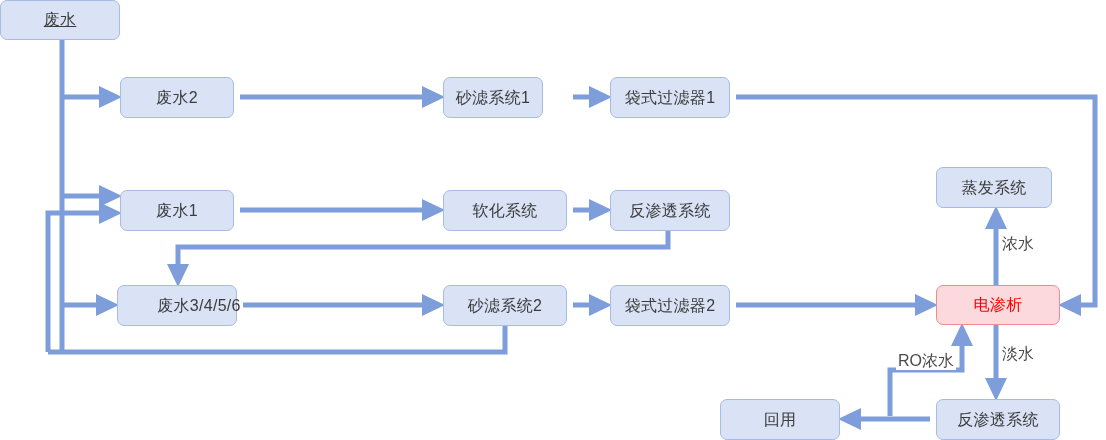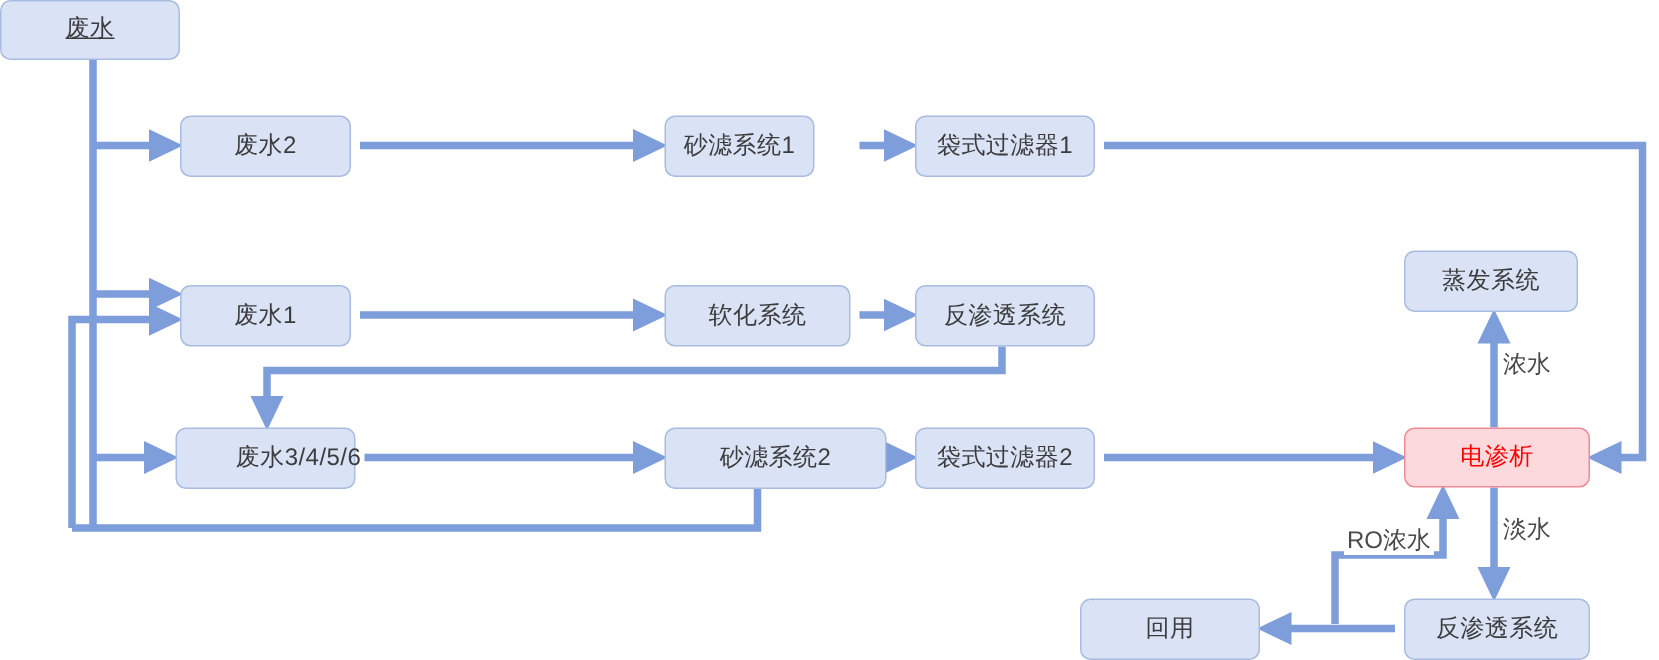--- a/index.html
+++ b/index.html
@@ -138,21 +138,21 @@
   </div>
 
   <div class="node node-normal" style="left:610px; top:190px; width:120px; height:41px;">
     <span>反渗透系统</span>
   </div>
 
   <div class="node node-normal" style="left:117px; top:285px; width:120px; height:41px;padding-left:44px;">
     <span>废水3/4/5/6</span>
   </div>
 
-  <div class="node node-normal" style="left:443px; top:285px; width:148px; height:41px;">
+  <div class="node node-normal" style="left:443px; top:285px; width:124px; height:41px;">
     <span>砂滤系统2</span>
   </div>
 
   <div class="node node-normal" style="left:610px; top:285px; width:120px; height:41px;">
     <span>袋式过滤器2</span>
   </div>
 
   <div class="node node-normal" style="left:936px; top:167px; width:116px; height:41px;">
     <span>蒸发系统</span>
   </div>

